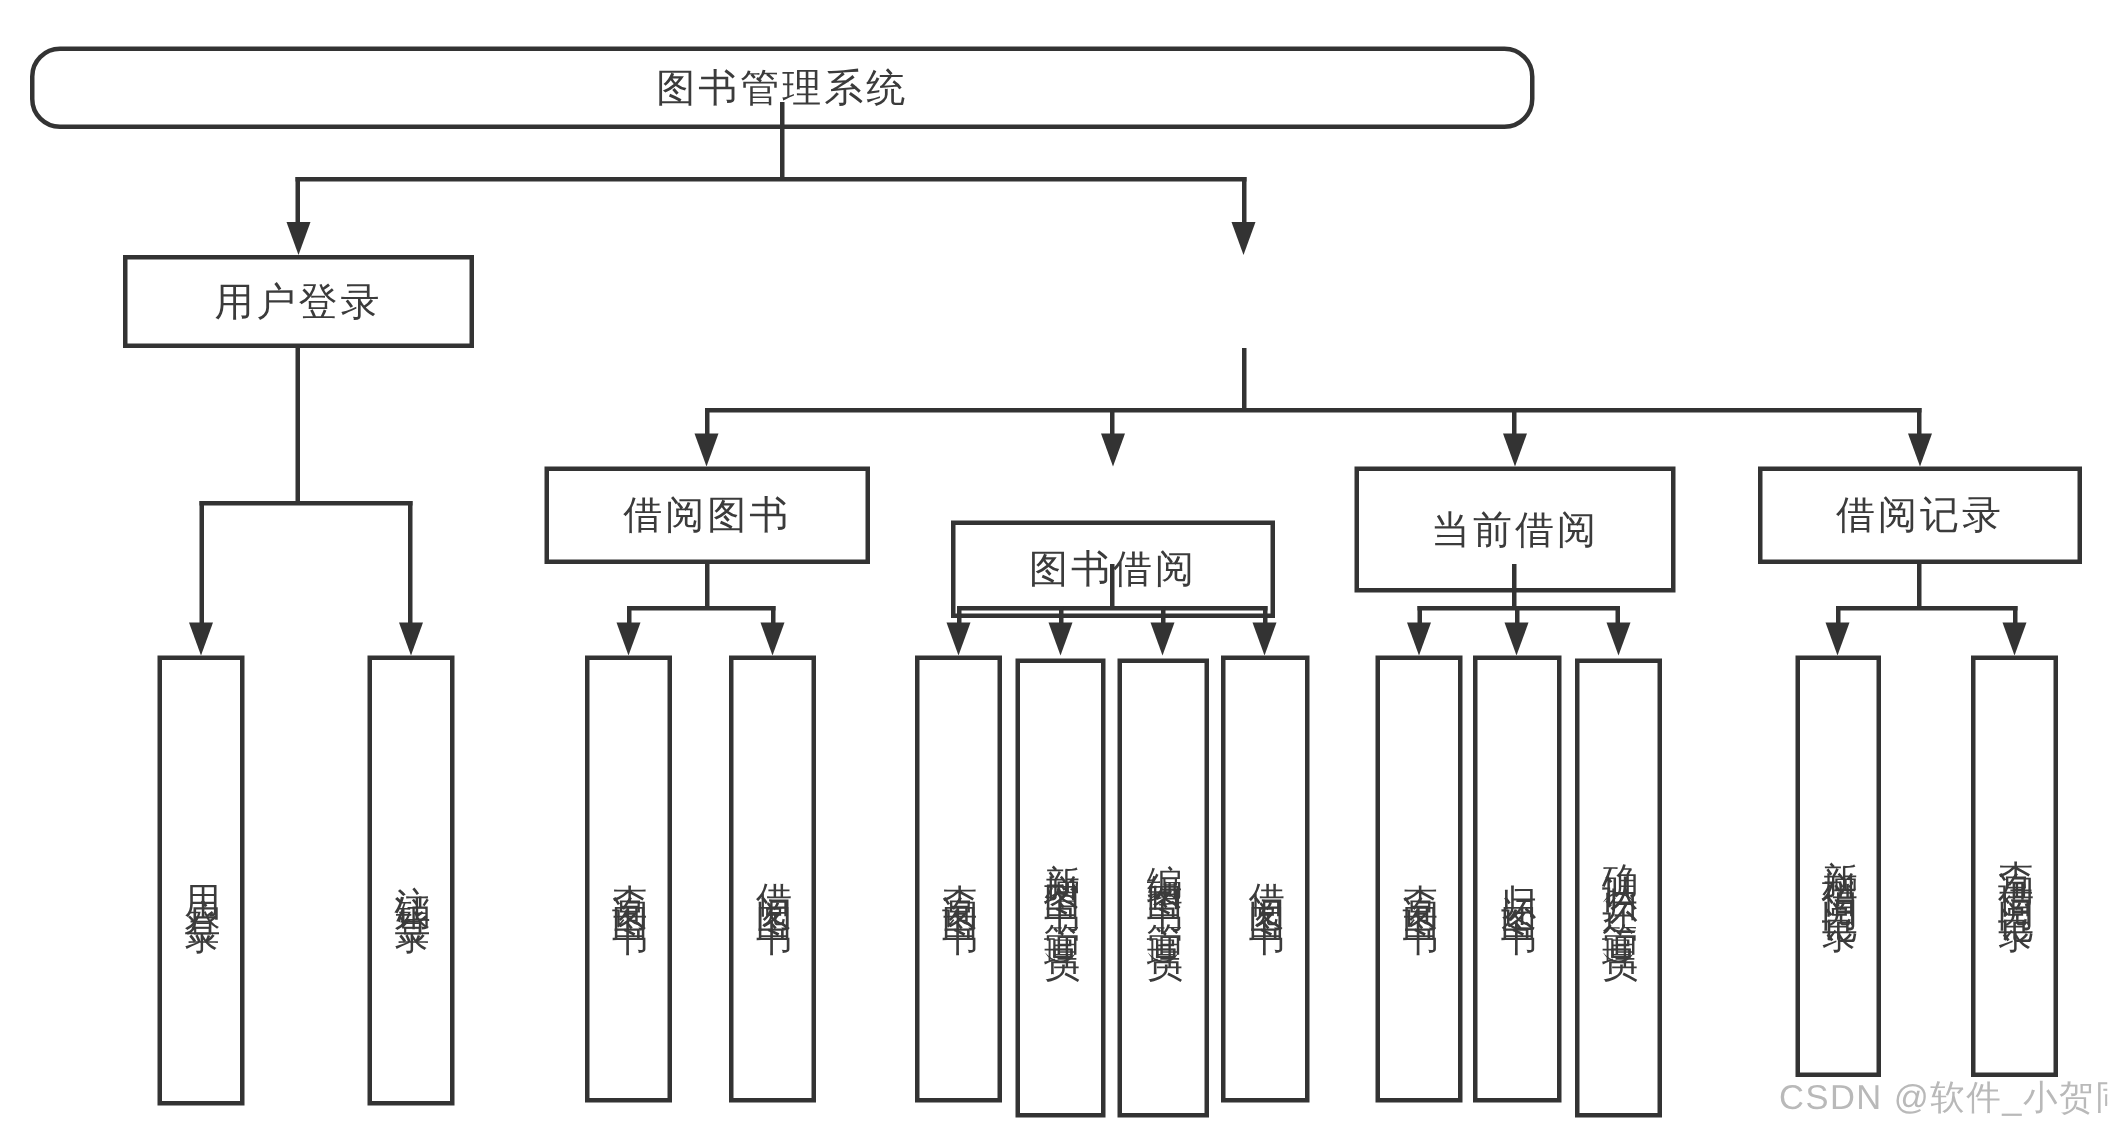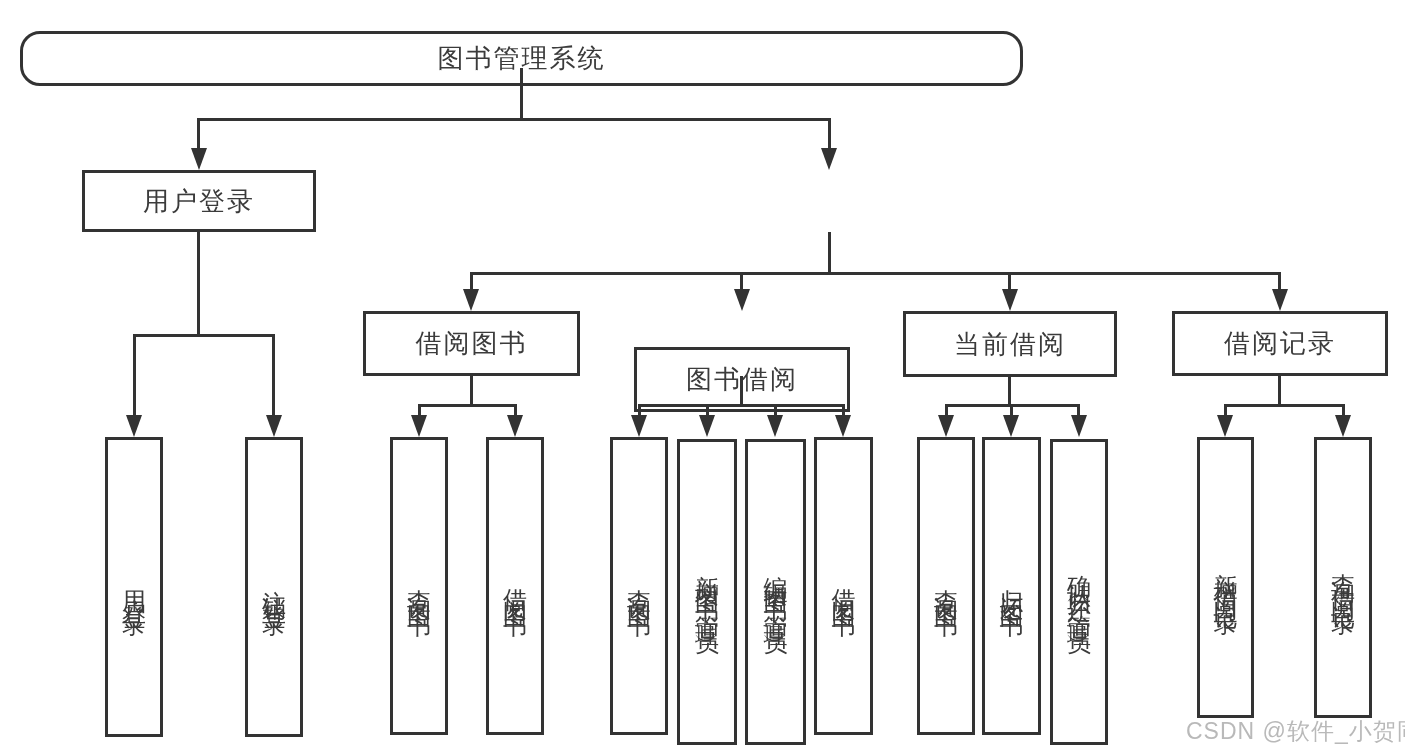--- a/index.html
+++ b/index.html
@@ -104,21 +104,21 @@
   <div class="arrow" style="left:734px; top:289px;"></div>
   <div class="arrow" style="left:1002px; top:289px;"></div>
   <div class="arrow" style="left:1272px; top:289px;"></div>
 
   <div class="box" style="left:363px; top:311px; width:217px; height:65px;">
     <span class="hlabel">借阅图书</span>
   </div>
   <div class="box" style="left:634px; top:311px; width:216px; height:65px;margin-top:36px;">
     <span class="hlabel">图书借阅</span>
   </div>
-  <div class="box" style="left:903px; top:311px; width:214px; height:66px;justify-content:center;">
+  <div class="box" style="left:903px; top:311px; width:214px; height:84px;justify-content:center;">
     <span class="hlabel">当前借阅</span>
   </div>
   <div class="box" style="left:1172px; top:311px; width:216px; height:65px;">
     <span class="hlabel">借阅记录</span>
   </div>
 
   <div class="vline" style="left:470px; top:376px; height:30px;"></div>
   <div class="hline" style="left:418px; top:404px; width:99px;"></div>
   <div class="vline" style="left:418px; top:404px; height:13px;"></div>
   <div class="vline" style="left:514px; top:404px; height:13px;"></div>

